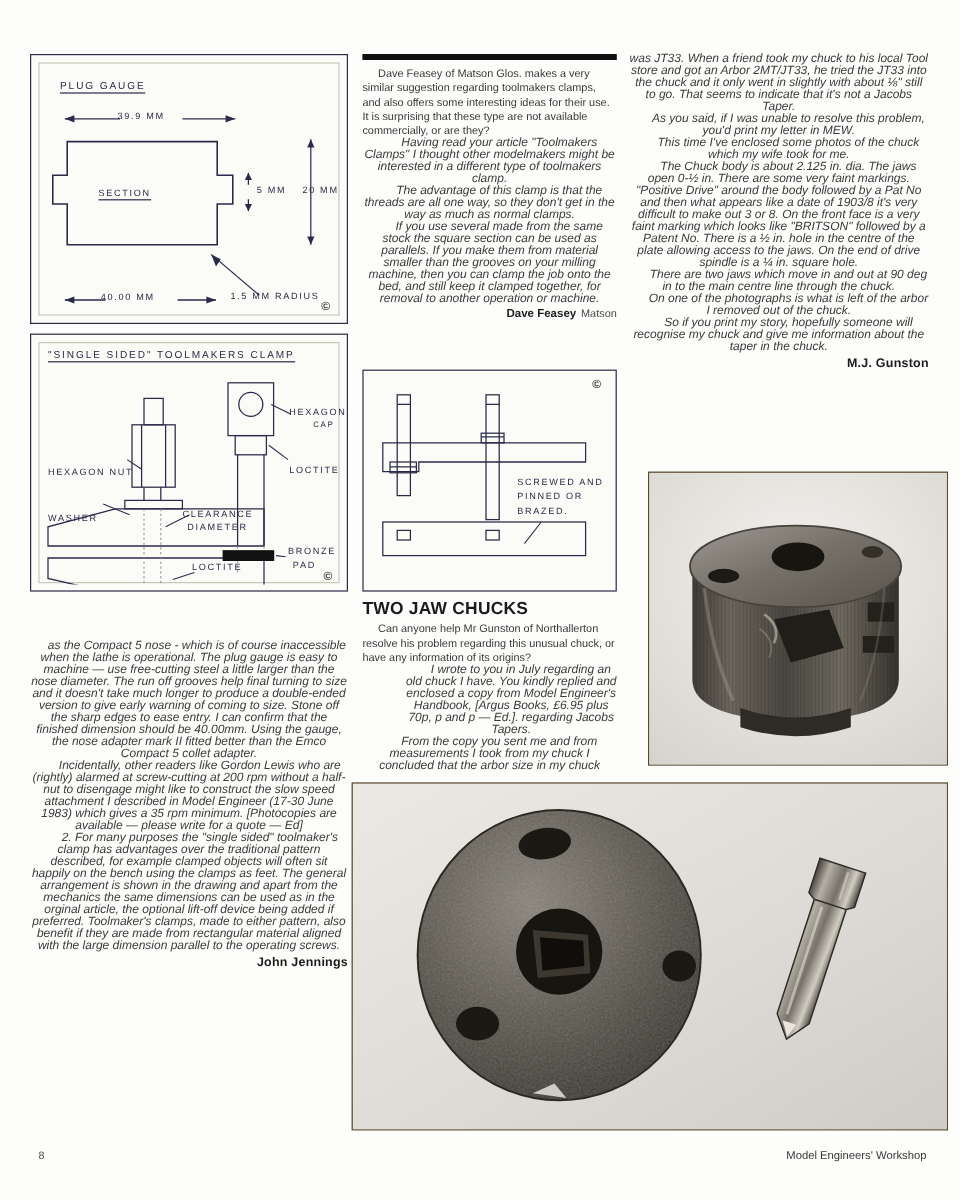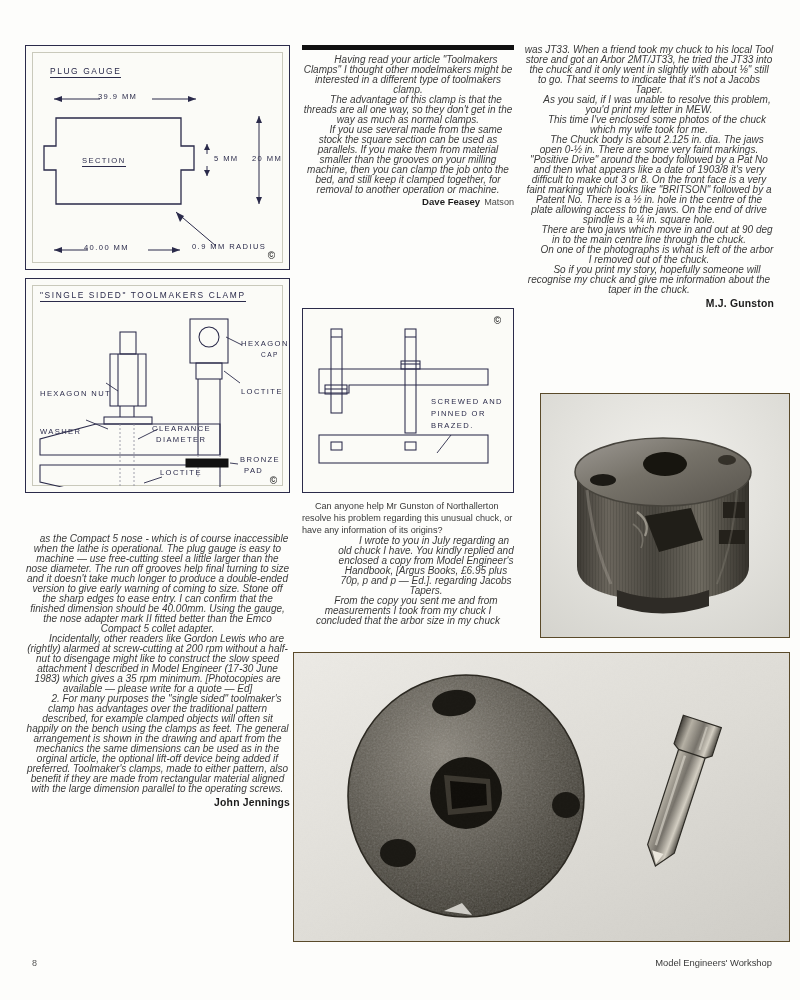--- a/index.html
+++ b/index.html
@@ -167,21 +167,21 @@
       <line x1="5" y1="2" x2="5" y2="90" stroke="#2a2a4a" stroke-width="1"></line>
       <polygon points="5,2 2,9 8,9" fill="#2a2a4a"></polygon>
       <polygon points="5,90 2,83 8,83" fill="#2a2a4a"></polygon>
     </svg>
     <div class="dim-label" style="left:226px; top:108px;">20 MM</div>
 
     <svg style="position:absolute; left:146px; top:162px;" width="52" height="42">
       <path d="M4,4 L44,38" stroke="#2a2a4a" stroke-width="1" fill="none"></path>
       <polygon points="4,4 12,8 8,14" fill="#2a2a4a"></polygon>
     </svg>
-    <div class="dim-label" style="left:166px; top:196px;">0.9 MM RADIUS</div>
+    <div class="dim-label" style="left:166px; top:196px;">1.5 MM RADIUS</div>
 
     <svg style="position:absolute; left:26px; top:198px;" width="130" height="12">
       <line x1="2" y1="6" x2="128" y2="6" stroke="#2a2a4a" stroke-width="1.1"></line>
       <polygon points="2,6 10,3 10,9" fill="#2a2a4a"></polygon>
       <polygon points="128,6 120,3 120,9" fill="#2a2a4a"></polygon>
       <rect x="36" y="0" width="60" height="12" fill="#fbfbf7"></rect>
     </svg>
     <div class="dim-label" style="left:58px; top:197px;">40.00 MM</div>
 
     <div class="copyright" style="right:14px; bottom:8px;">©</div>
@@ -256,20 +256,21 @@
     <p class="body-italic indent">as the Compact 5 nose - which is of course inaccessible when the lathe is operational. The plug gauge is easy to machine — use free-cutting steel a little larger than the nose diameter. The run off grooves help final turning to size and it doesn't take much longer to produce a double-ended version to give early warning of coming to size. Stone off the sharp edges to ease entry. I can confirm that the finished dimension should be 40.00mm. Using the gauge, the nose adapter mark II fitted better than the Emco Compact 5 collet adapter.</p>
     <p class="body-italic indent" style="text-indent:18px;">Incidentally, other readers like Gordon Lewis who are (rightly) alarmed at screw-cutting at 200 rpm without a half-nut to disengage might like to construct the slow speed attachment I described in Model Engineer (17-30 June 1983) which gives a 35 rpm minimum. [Photocopies are available — please write for a quote — Ed]</p>
     <p class="body-italic indent" style="text-indent:18px;">2. For many purposes the "single sided" toolmaker's clamp has advantages over the traditional pattern described, for example clamped objects will often sit happily on the bench using the clamps as feet. The general arrangement is shown in the drawing and apart from the mechanics the same dimensions can be used as in the orginal article, the optional lift-off device being added if preferred. Toolmaker's clamps, made to either pattern, also benefit if they are made from rectangular material aligned with the large dimension parallel to the operating screws.</p>
     <div class="sig">John Jennings</div>
   </div>
 
   <div class="col" id="col-mid-content" style="left:302px; top:45px; width:212px;">
 
     <div class="rule-thick"></div>
 
+    <p class="body-roman indent">Dave Feasey of Matson Glos. makes a very similar suggestion regarding toolmakers clamps, and also offers some interesting ideas for their use. It is surprising that these type are not available commercially, or are they?</p>
 
     <p class="body-italic indent" style="text-indent:16px;">Having read your article "Toolmakers Clamps" I thought other modelmakers might be interested in a different type of toolmakers clamp.</p>
     <p class="body-italic indent" style="text-indent:16px;">The advantage of this clamp is that the threads are all one way, so they don't get in the way as much as normal clamps.</p>
     <p class="body-italic indent" style="text-indent:16px;">If you use several made from the same stock the square section can be used as parallels. If you make them from material smaller than the grooves on your milling machine, then you can clamp the job onto the bed, and still keep it clamped together, for removal to another operation or machine.</p>
 
     <div class="byline">
       <b>Dave Feasey</b><span style="margin-left:4px;">Matson</span>
     </div>
   </div>
 
@@ -301,20 +302,21 @@
     </svg>
 
     <div class="dim-label" style="left:128px; top:88px;">SCREWED AND</div>
     <div class="dim-label" style="left:128px; top:100px;">PINNED OR</div>
     <div class="dim-label" style="left:128px; top:112px;">BRAZED.</div>
 
     <div class="copyright" style="right:12px; top:6px;">©</div>
   </div>
 
   <div class="col" id="col-mid-content2" style="left:302px; top:500px; width:212px;">
+    <h2 class="headline">TWO JAW CHUCKS</h2>
     <p class="body-roman indent">Can anyone help Mr Gunston of Northallerton resolve his problem regarding this unusual chuck, or have any information of its origins?</p>
     <p class="body-italic indent" style="text-indent:16px;margin-left:36px;">I wrote to you in July regarding an old chuck I have. You kindly replied and enclosed a copy from Model Engineer's Handbook, [Argus Books, £6.95 plus 70p, p and p — Ed.]. regarding Jacobs Tapers.</p>
     <p class="body-italic indent" style="text-indent:16px;">From the copy you sent me and from measurements I took from my chuck I concluded that the arbor size in my chuck</p>
   </div>
 
   <div class="col" id="col-right-text" style="left:524px; top:45px; width:250px;">
     <p class="body-italic">was JT33. When a friend took my chuck to his local Tool store and got an Arbor 2MT/JT33, he tried the JT33 into the chuck and it only went in slightly with about ⅛" still to go. That seems to indicate that it's not a Jacobs Taper.</p>
     <p class="body-italic" style="text-indent:16px;">As you said, if I was unable to resolve this problem, you'd print my letter in MEW.</p>
     <p class="body-italic" style="text-indent:16px;">This time I've enclosed some photos of the chuck which my wife took for me.</p>
     <p class="body-italic" style="text-indent:16px;">The Chuck body is about 2.125 in. dia. The jaws open 0-½ in. There are some very faint markings. "Positive Drive" around the body followed by a Pat No and then what appears like a date of 1903/8 it's very difficult to make out 3 or 8. On the front face is a very faint marking which looks like "BRITSON" followed by a Patent No. There is a ½ in. hole in the centre of the plate allowing access to the jaws. On the end of drive spindle is a ¼ in. square hole.</p>

